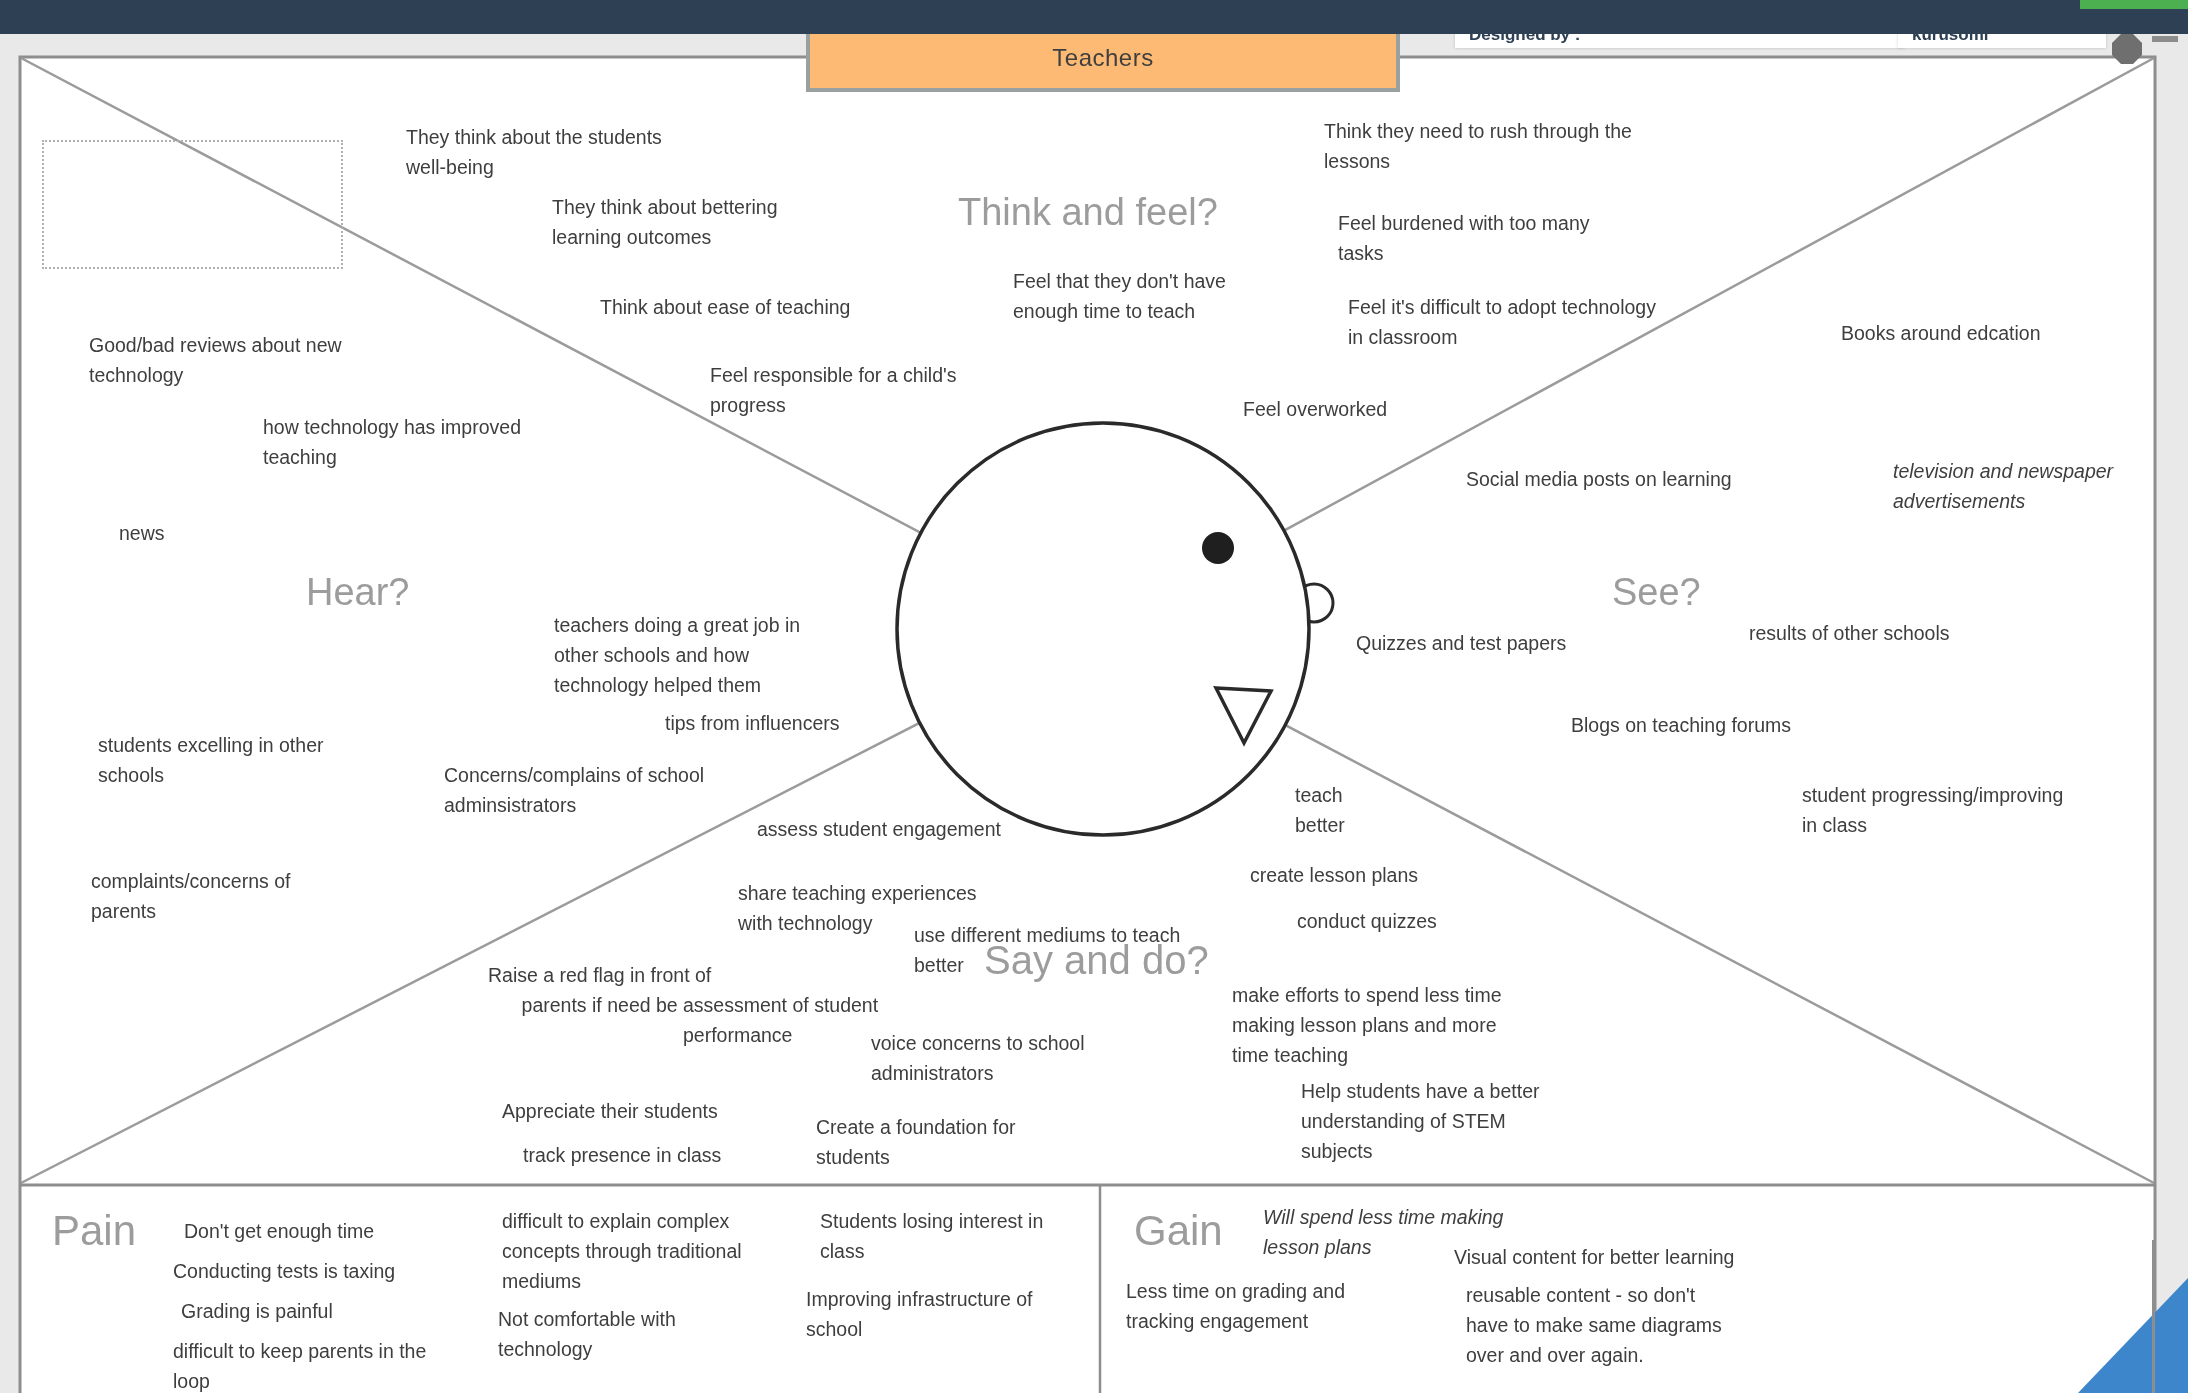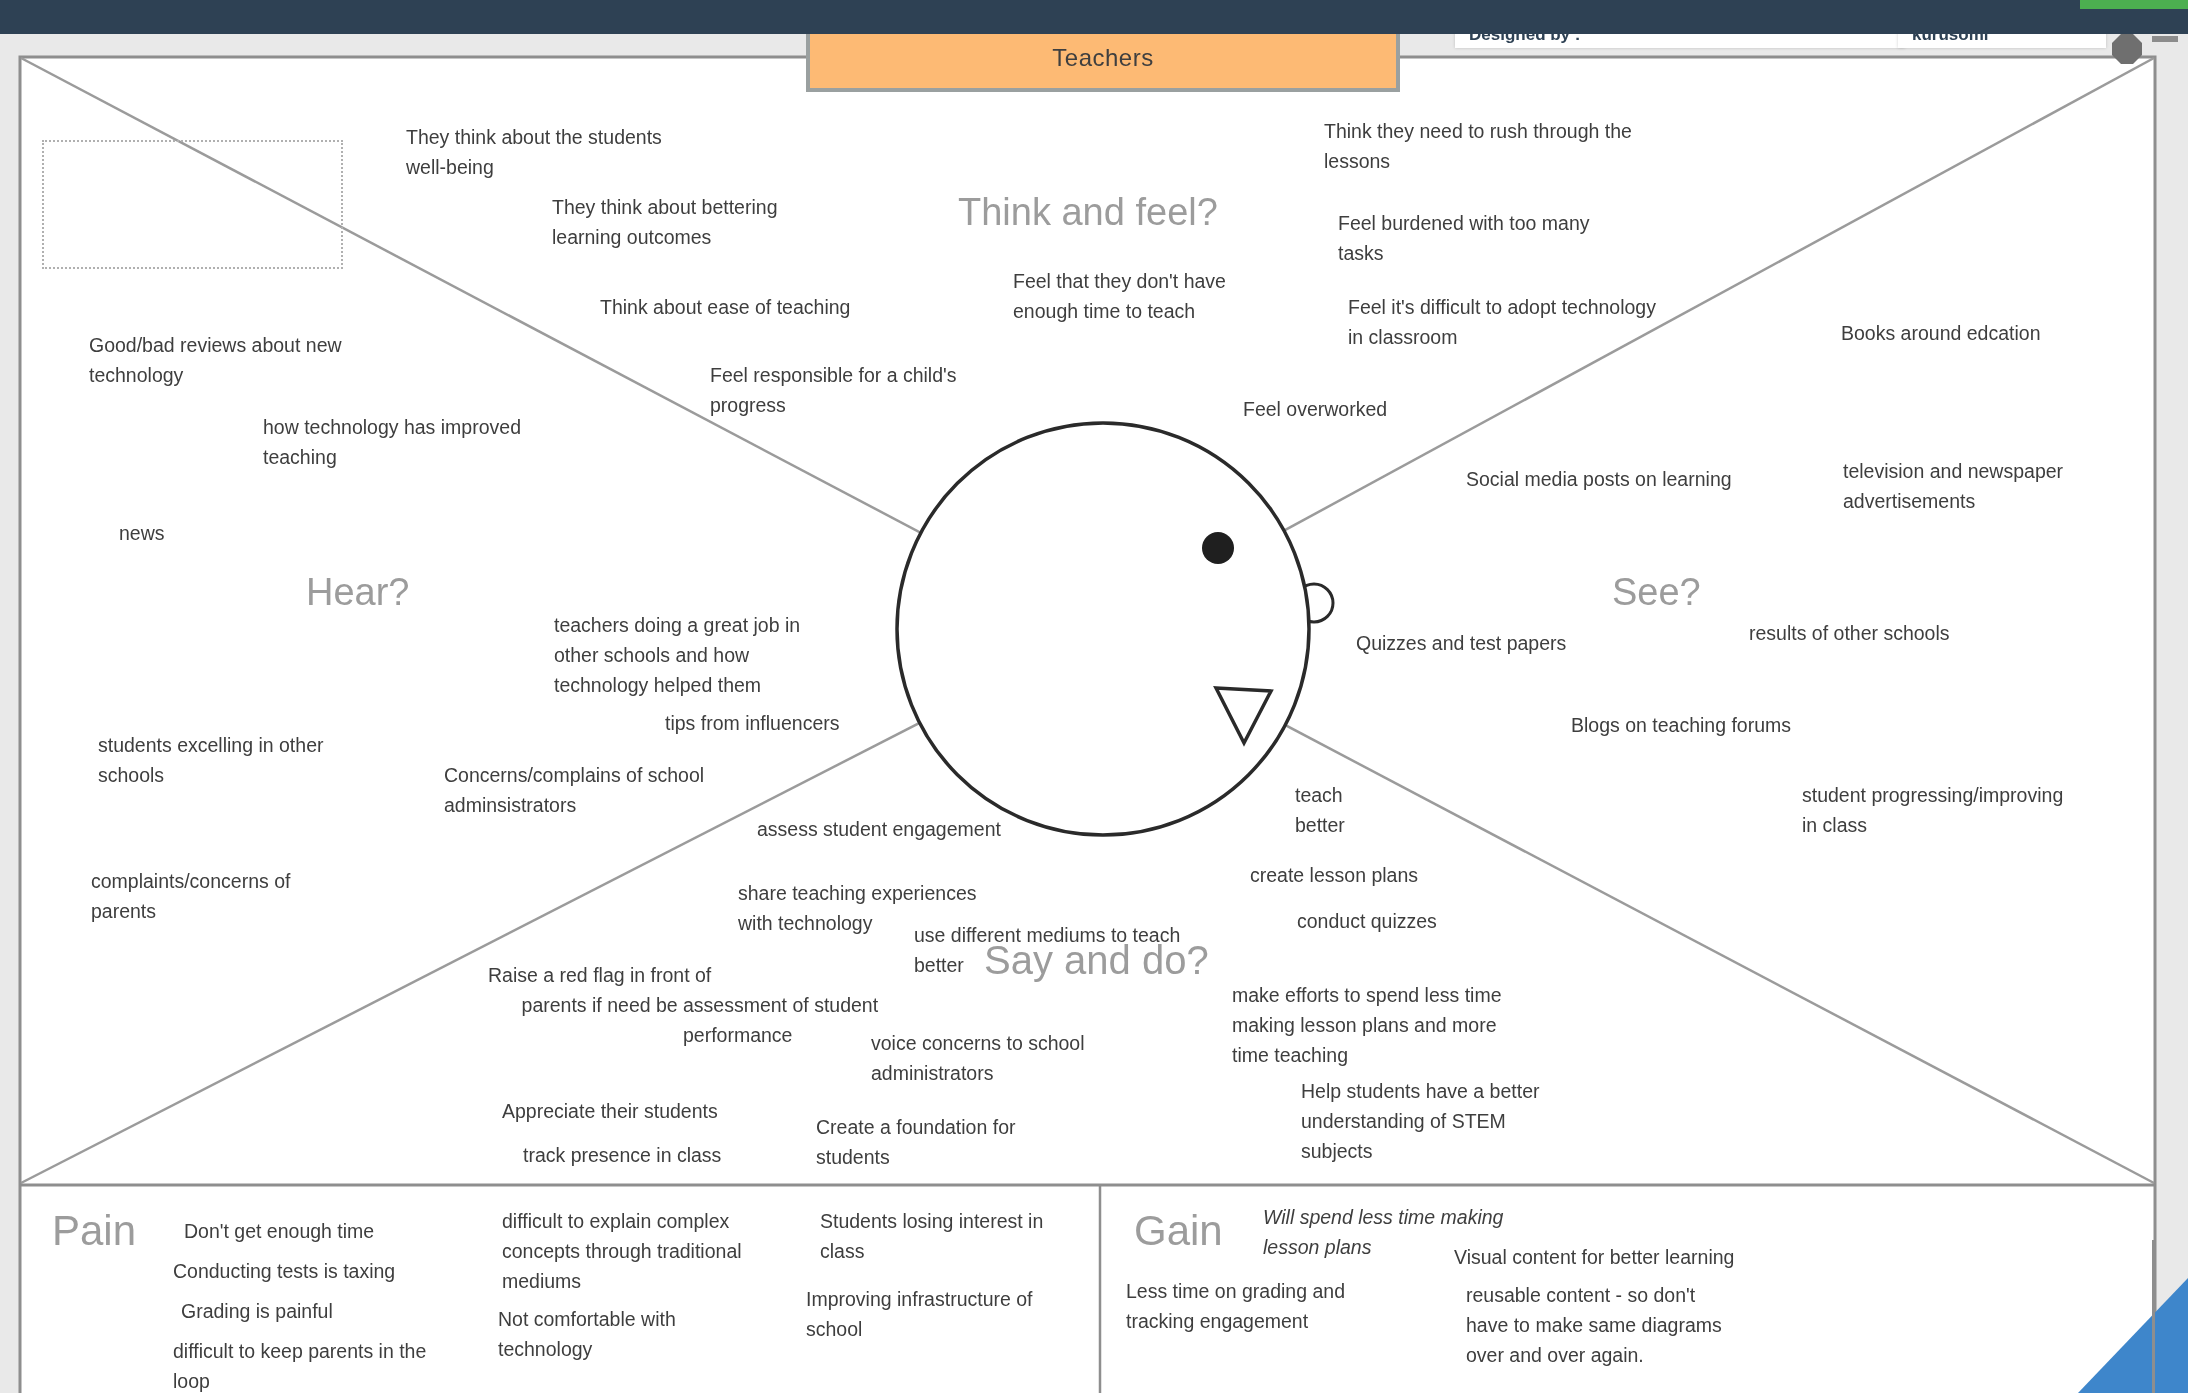--- a/index.html
+++ b/index.html
@@ -99,21 +99,21 @@
 technology helped them</div>
       <div class="note" style="left: 665px; top: 708px;">tips from influencers</div>
       <div class="note" style="left: 98px; top: 730px;">students excelling in other
 schools</div>
       <div class="note" style="left: 444px; top: 760px;">Concerns/complains of school
 adminsistrators</div>
       <div class="note" style="left: 91px; top: 866px;">complaints/concerns of
 parents</div>
       <div class="note" style="left: 1841px; top: 318px;">Books around edcation</div>
       <div class="note" style="left: 1466px; top: 464px;">Social media posts on learning</div>
-      <div class="note" style="left: 1843px; top: 456px;">television and newspaper
+      <div class="note" style="left: 1893px; top: 456px; font-style: italic;">television and newspaper
 advertisements</div>
       <div class="note" style="left: 1356px; top: 628px;">Quizzes and test papers</div>
       <div class="note" style="left: 1749px; top: 618px;">results of other schools</div>
       <div class="note" style="left: 1571px; top: 710px;">Blogs on teaching forums</div>
       <div class="note" style="left: 1802px; top: 780px;">student progressing/improving
 in class</div>
       <div class="note" style="left: 757px; top: 814px;">assess student engagement</div>
       <div class="note" style="left: 1295px; top: 780px;">teach
 better</div>
       <div class="note" style="left: 1250px; top: 860px;">create lesson plans</div>

